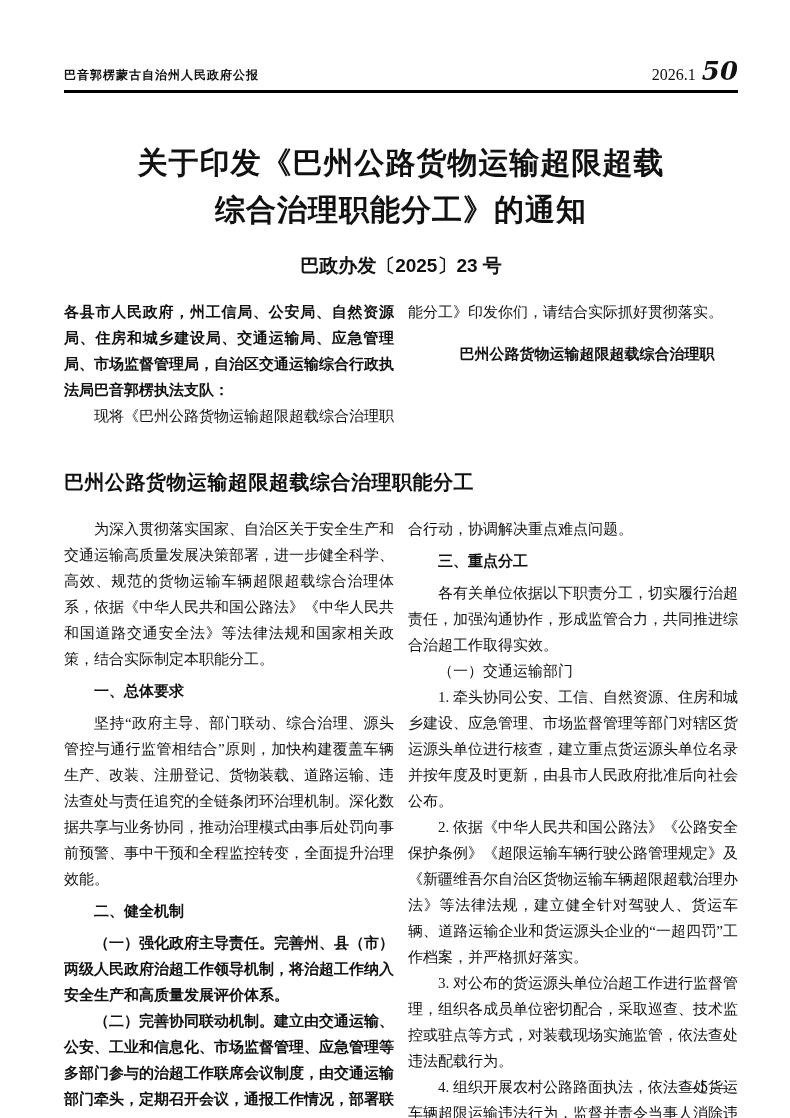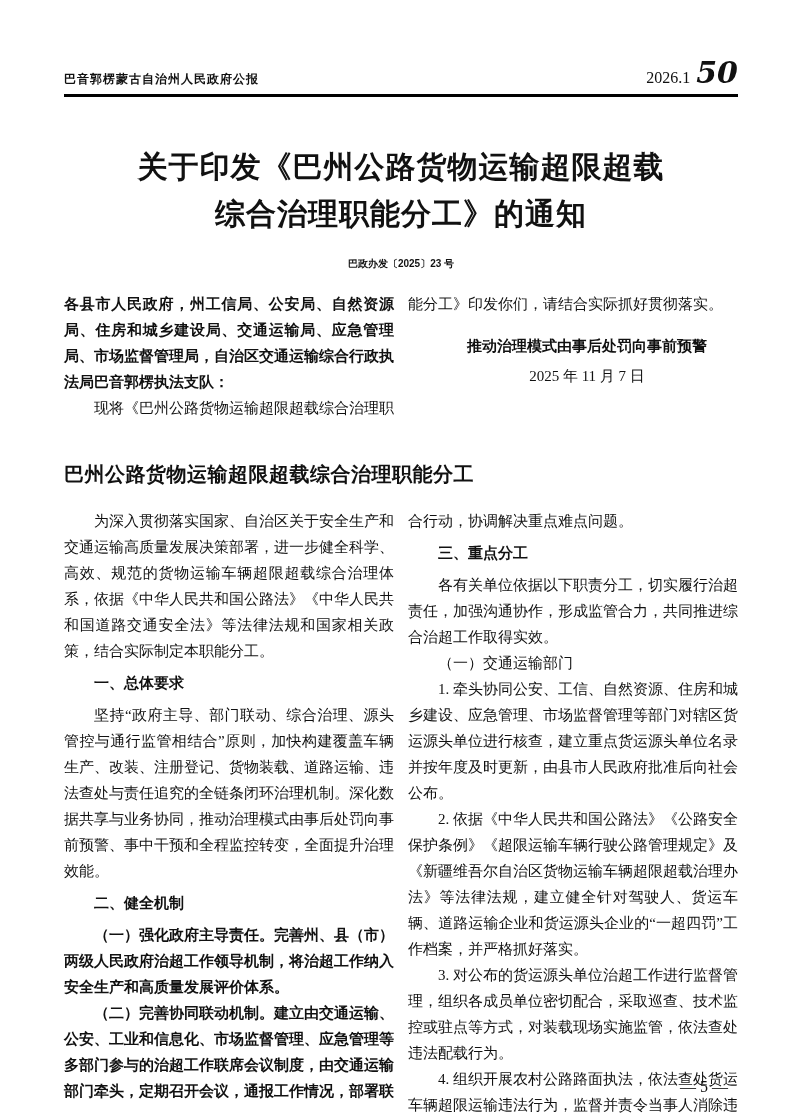--- a/index.html
+++ b/index.html
@@ -35,42 +35,42 @@
   .issue-wrap {
     display: flex;
     align-items: baseline;
     gap: 6px;
   }
   .issue-date {
     font-size: 16px;
     font-family: Liberation Serif, serif;
   }
   .issue-number {
-    font-size: 30px;
+    font-size: 26px;
     font-weight: bold;
     font-style: italic;
     font-family: "DejaVu Serif", serif;
     line-height: 1;
   }
   
   .doc-title {
     margin-top: 46px;
     text-align: center;
     font-weight: bold;
     font-size: 30px;
     line-height: 47px;
     letter-spacing: 1px;
     font-family: "Liberation Serif", "DejaVu Serif", serif;
   }
   .doc-number {
     margin-top: 18px;
     text-align: center;
     font-family: "Liberation Sans", "DejaVu Sans", sans-serif;
     font-weight: bold;
-    font-size: 10px;
+    font-size: 19px;
   }
   
   .two-col {
     display: flex;
     gap: 14px;
   }
   .col {
     flex: 1 1 0;
     min-width: 0;
   }
@@ -146,22 +146,21 @@
 
   <div class="doc-number">巴政办发〔2025〕23 号</div>
 
   <div class="two-col notice-cols">
     <div class="col">
       <p class="hei">各县市人民政府，州工信局、公安局、自然资源局、住房和城乡建设局、交通运输局、应急管理局、市场监督管理局，自治区交通运输综合行政执法局巴音郭楞执法支队：</p>
       <p class="indent">现将《巴州公路货物运输超限超载综合治理职</p>
     </div>
     <div class="col">
       <p>能分工》印发你们，请结合实际抓好贯彻落实。</p>
-      <p class="signer">推动治理模式由事后处罚向事前预警</p>
-      <p class="sign-date">2025 年 11 月 7 日</p>
+      <p class="signer">巴州公路货物运输超限超载综合治理职</p>
     </div>
   </div>
 
   <h2 class="plan-title">巴州公路货物运输超限超载综合治理职能分工</h2>
 
   <div class="two-col plan-cols">
     <div class="col">
       <p class="indent">为深入贯彻落实国家、自治区关于安全生产和交通运输高质量发展决策部署，进一步健全科学、高效、规范的货物运输车辆超限超载综合治理体系，依据《中华人民共和国公路法》《中华人民共和国道路交通安全法》等法律法规和国家相关政策，结合实际制定本职能分工。</p>
       <p class="sub-heading">一、总体要求</p>
       <p class="indent">坚持“政府主导、部门联动、综合治理、源头管控与通行监管相结合”原则，加快构建覆盖车辆生产、改装、注册登记、货物装载、道路运输、违法查处与责任追究的全链条闭环治理机制。深化数据共享与业务协同，推动治理模式由事后处罚向事前预警、事中干预和全程监控转变，全面提升治理效能。</p>

